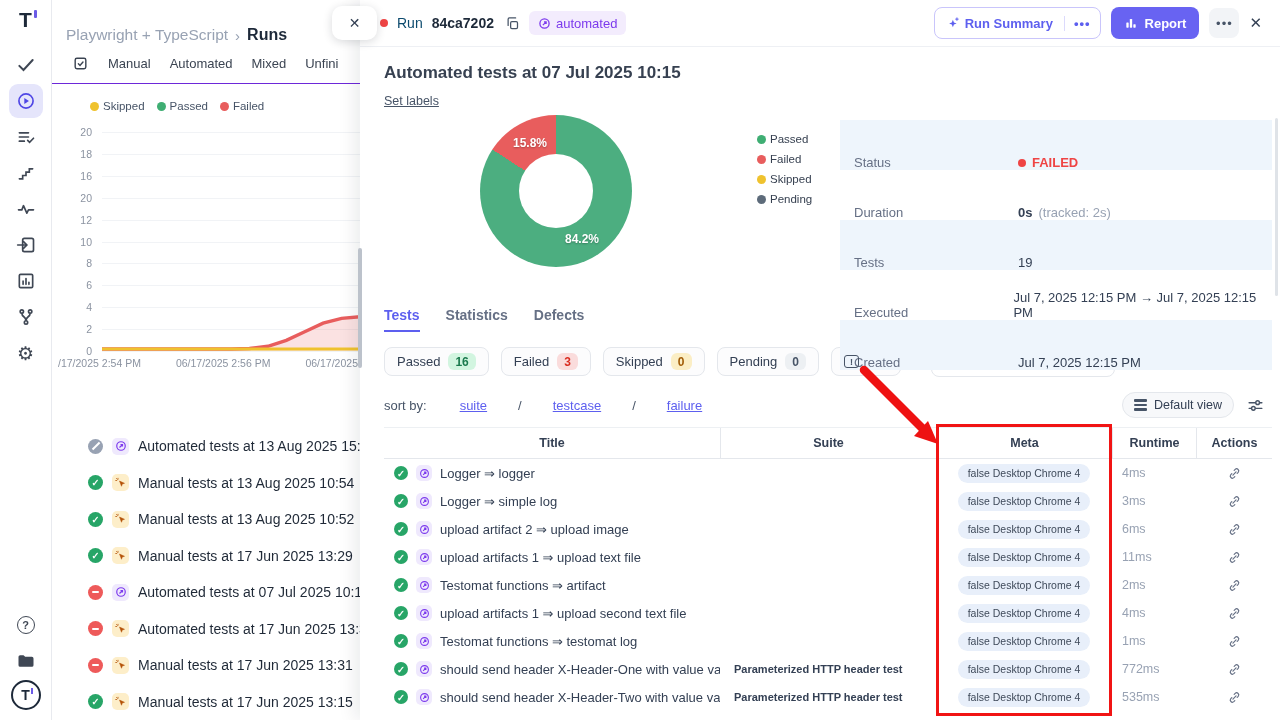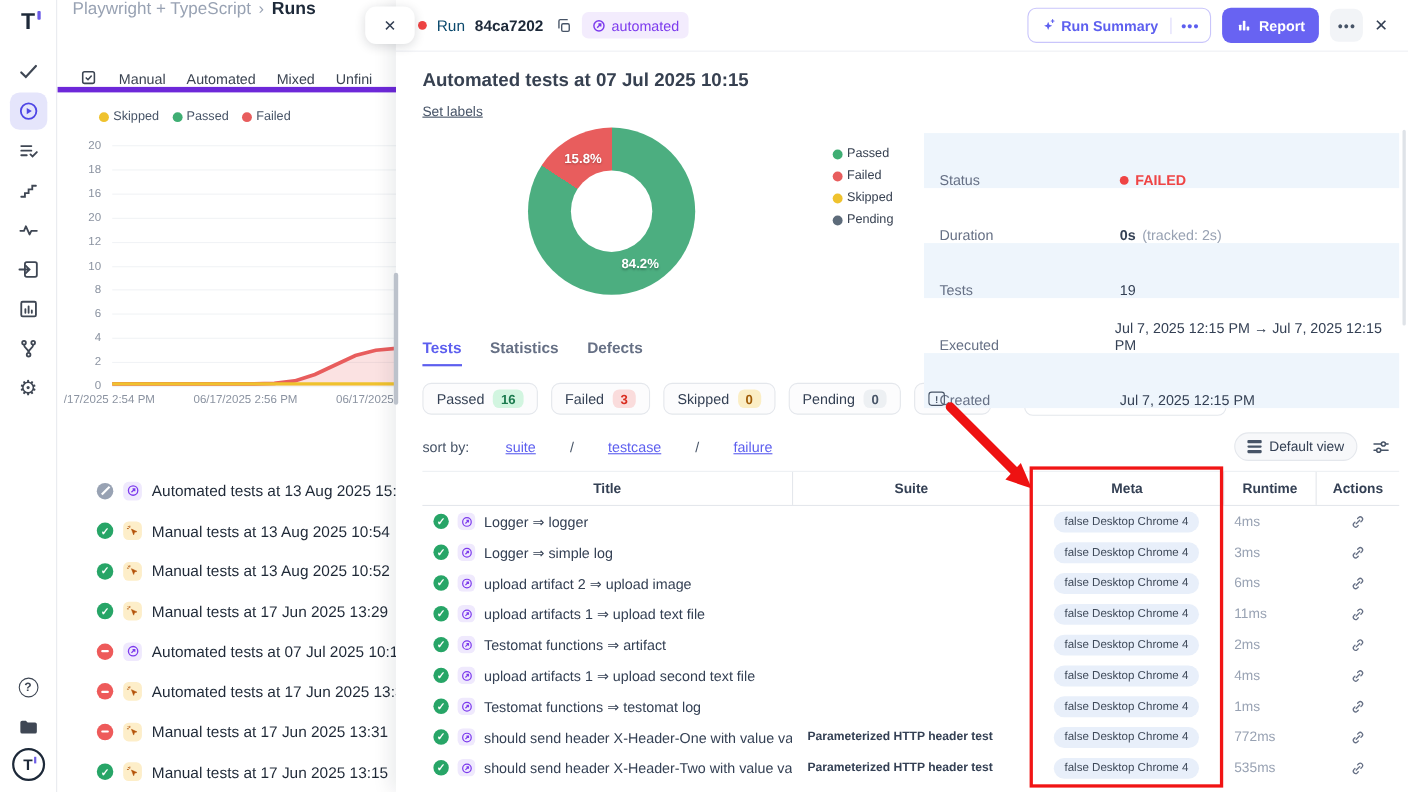--- a/index.html
+++ b/index.html
@@ -21,26 +21,26 @@
   .help-circle { width:18px; height:18px; border:1.7px solid #3f4754; border-radius:50%;
                  display:flex; align-items:center; justify-content:center; font-size:11px; font-weight:700; }
   .help-circle::before { content:"?"; }
   .rail-avatar { width:30px; height:30px; border:2px solid #1d2939; border-radius:50%;
                  display:flex; align-items:center; justify-content:center; font-weight:800; font-size:14px;
                  color:#1d2939; position:relative; }
   .rail-avatar i { position:absolute; right:6px; top:6px; width:2px; height:6px; background:#6c5ce7; }
 
   
   .left-panel { position:absolute; left:52px; top:0; width:308px; height:720px; background:#fff; overflow:hidden; }
-  .lp-bc { height:44px; display:flex; align-items:flex-start; padding:0 14px; gap:7px; font-size:15.5px; white-space:nowrap; }
+  .lp-bc { height:44px; display:flex; align-items:flex-end; padding:0 14px; gap:7px; font-size:15.5px; white-space:nowrap; }
   .bc-project { color:#98a2b3; font-weight:500; }
   .bc-sep { color:#98a2b3; font-size:15px; }
   .bc-page { color:#1d2939; font-weight:700; font-size:16px; }
-  .lp-tabs { height:40px; display:flex; align-items:flex-end; gap:19px; padding:0 14px 0 20px;
-             border-bottom:5px solid #6d28d9; font-size:13px; color:#3b4452; white-space:nowrap; overflow:hidden; }
+  .lp-tabs { height:40px; display:flex; align-items:center; gap:19px; padding:0 14px 0 20px;
+             border-bottom:1px solid #6d28d9; font-size:13px; color:#3b4452; white-space:nowrap; overflow:hidden; }
   .lp-tab { cursor:pointer; }
   .lp-legend { position:absolute; left:38px; top:100px; display:flex; gap:12px; align-items:center;
                font-size:11.5px; color:#475467; }
   .lg { display:flex; align-items:center; gap:4px; }
   .dot { width:9px; height:9px; border-radius:50%; }
   .dot-skip { background:#efc22e; } .dot-pass { background:#3fae73; } .dot-fail { background:#e85d5d; }
   #y-axis { position:absolute; left:12px; top:132px; width:32px; height:219px; }
   .ytick { position:absolute; right:4px; transform:translateY(-50%); font-size:10.5px; color:#8b93a1; }
   #grid-lines { position:absolute; left:50px; top:132px; right:0; height:219px; }
   .gline { position:absolute; left:0; right:0; height:1px; background:#f1f3f6; }

